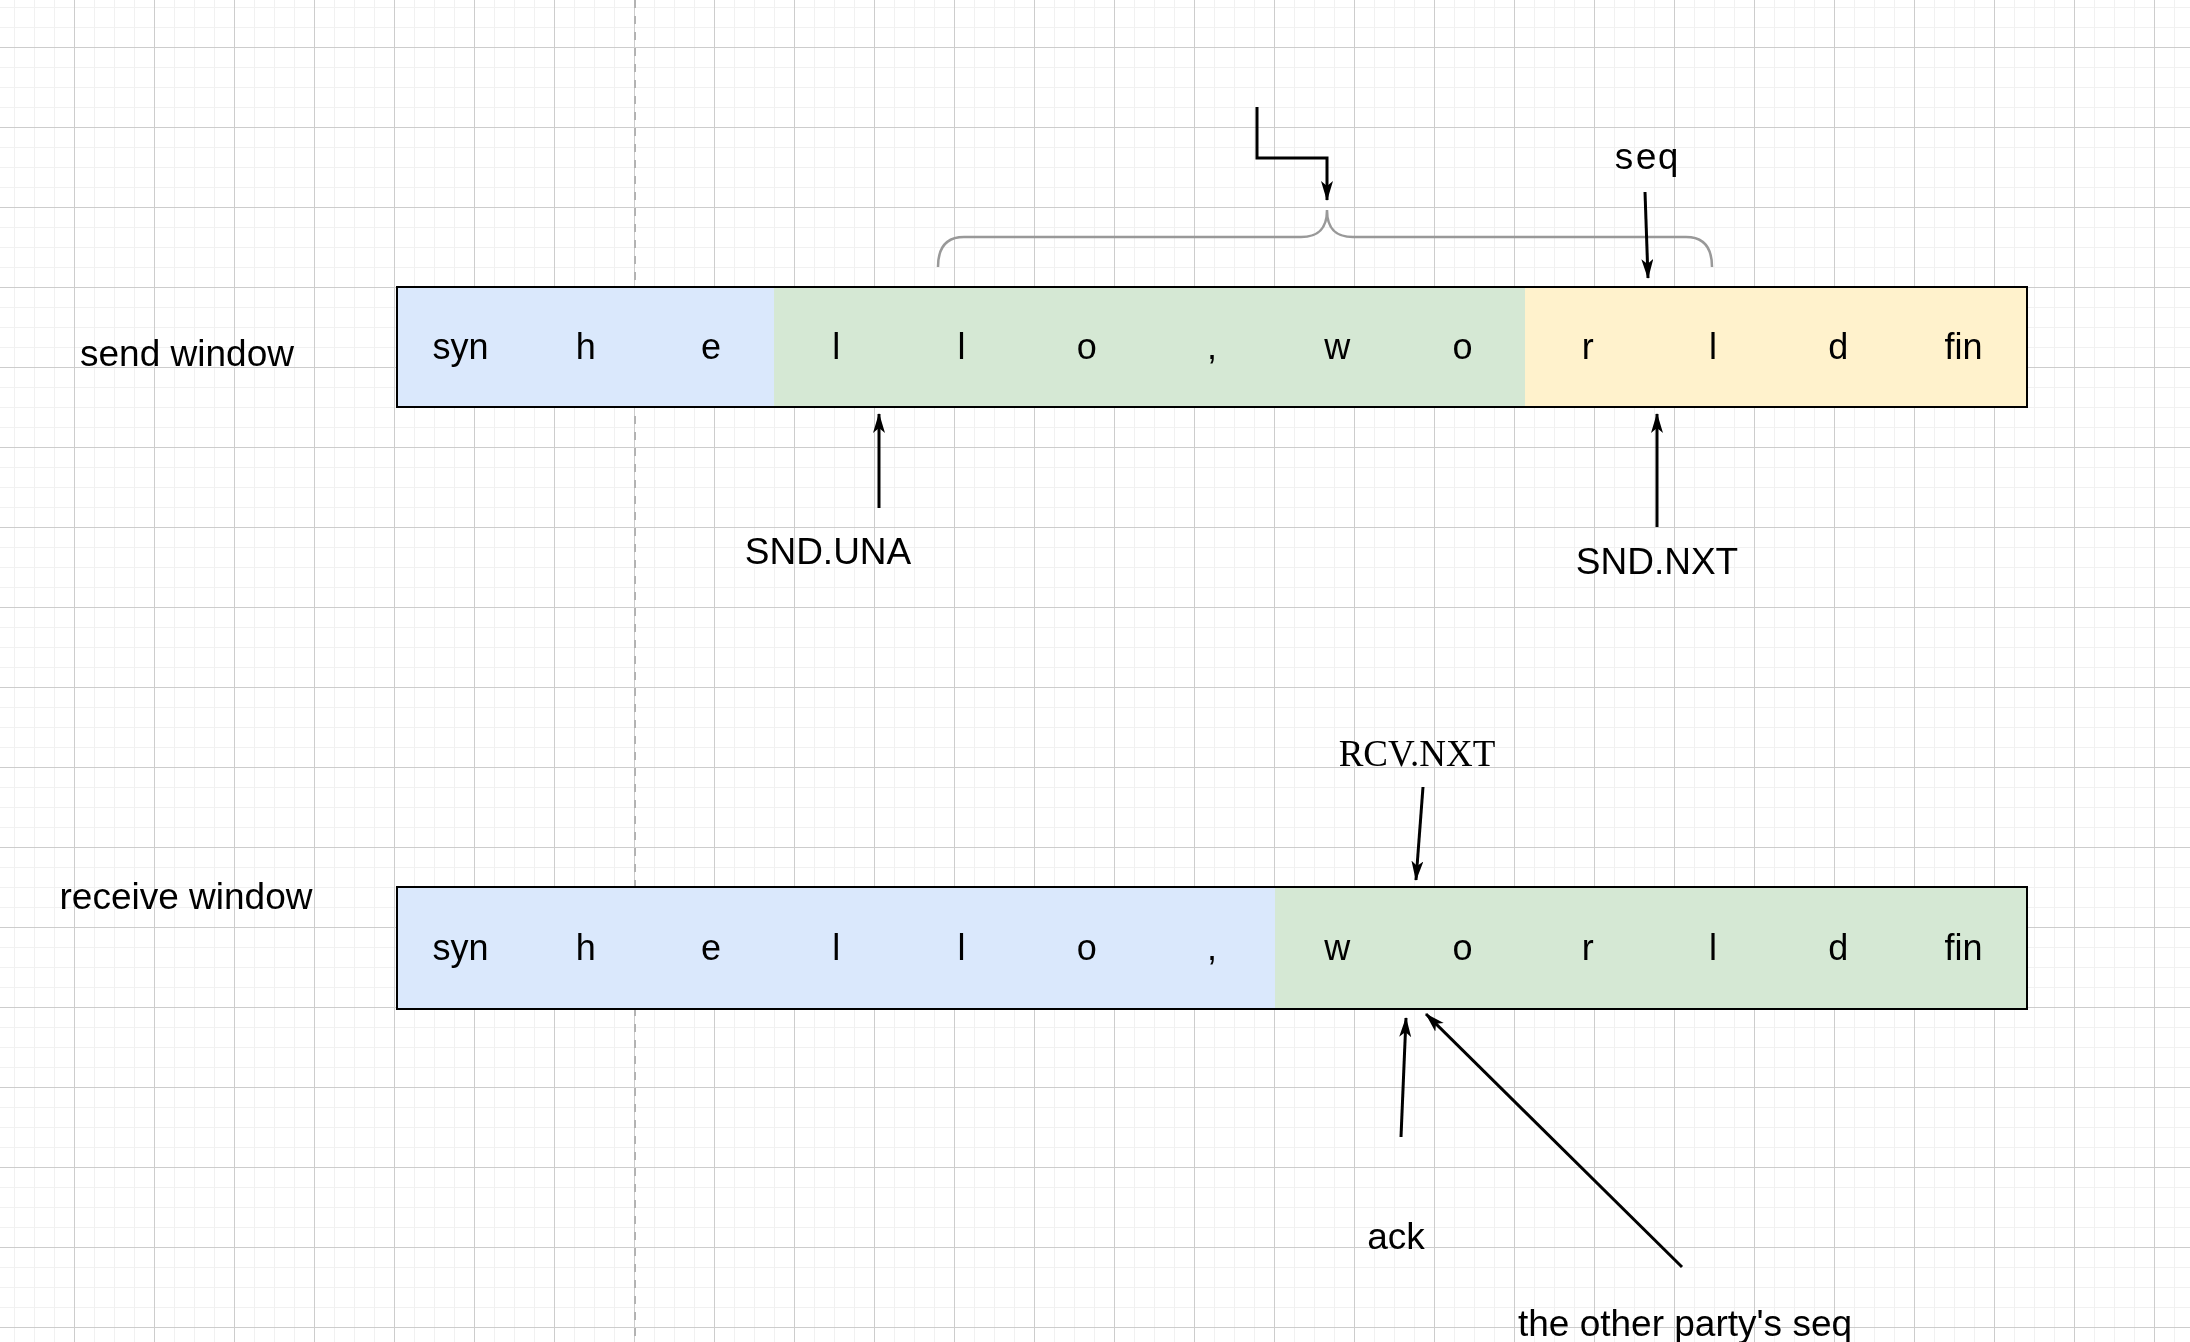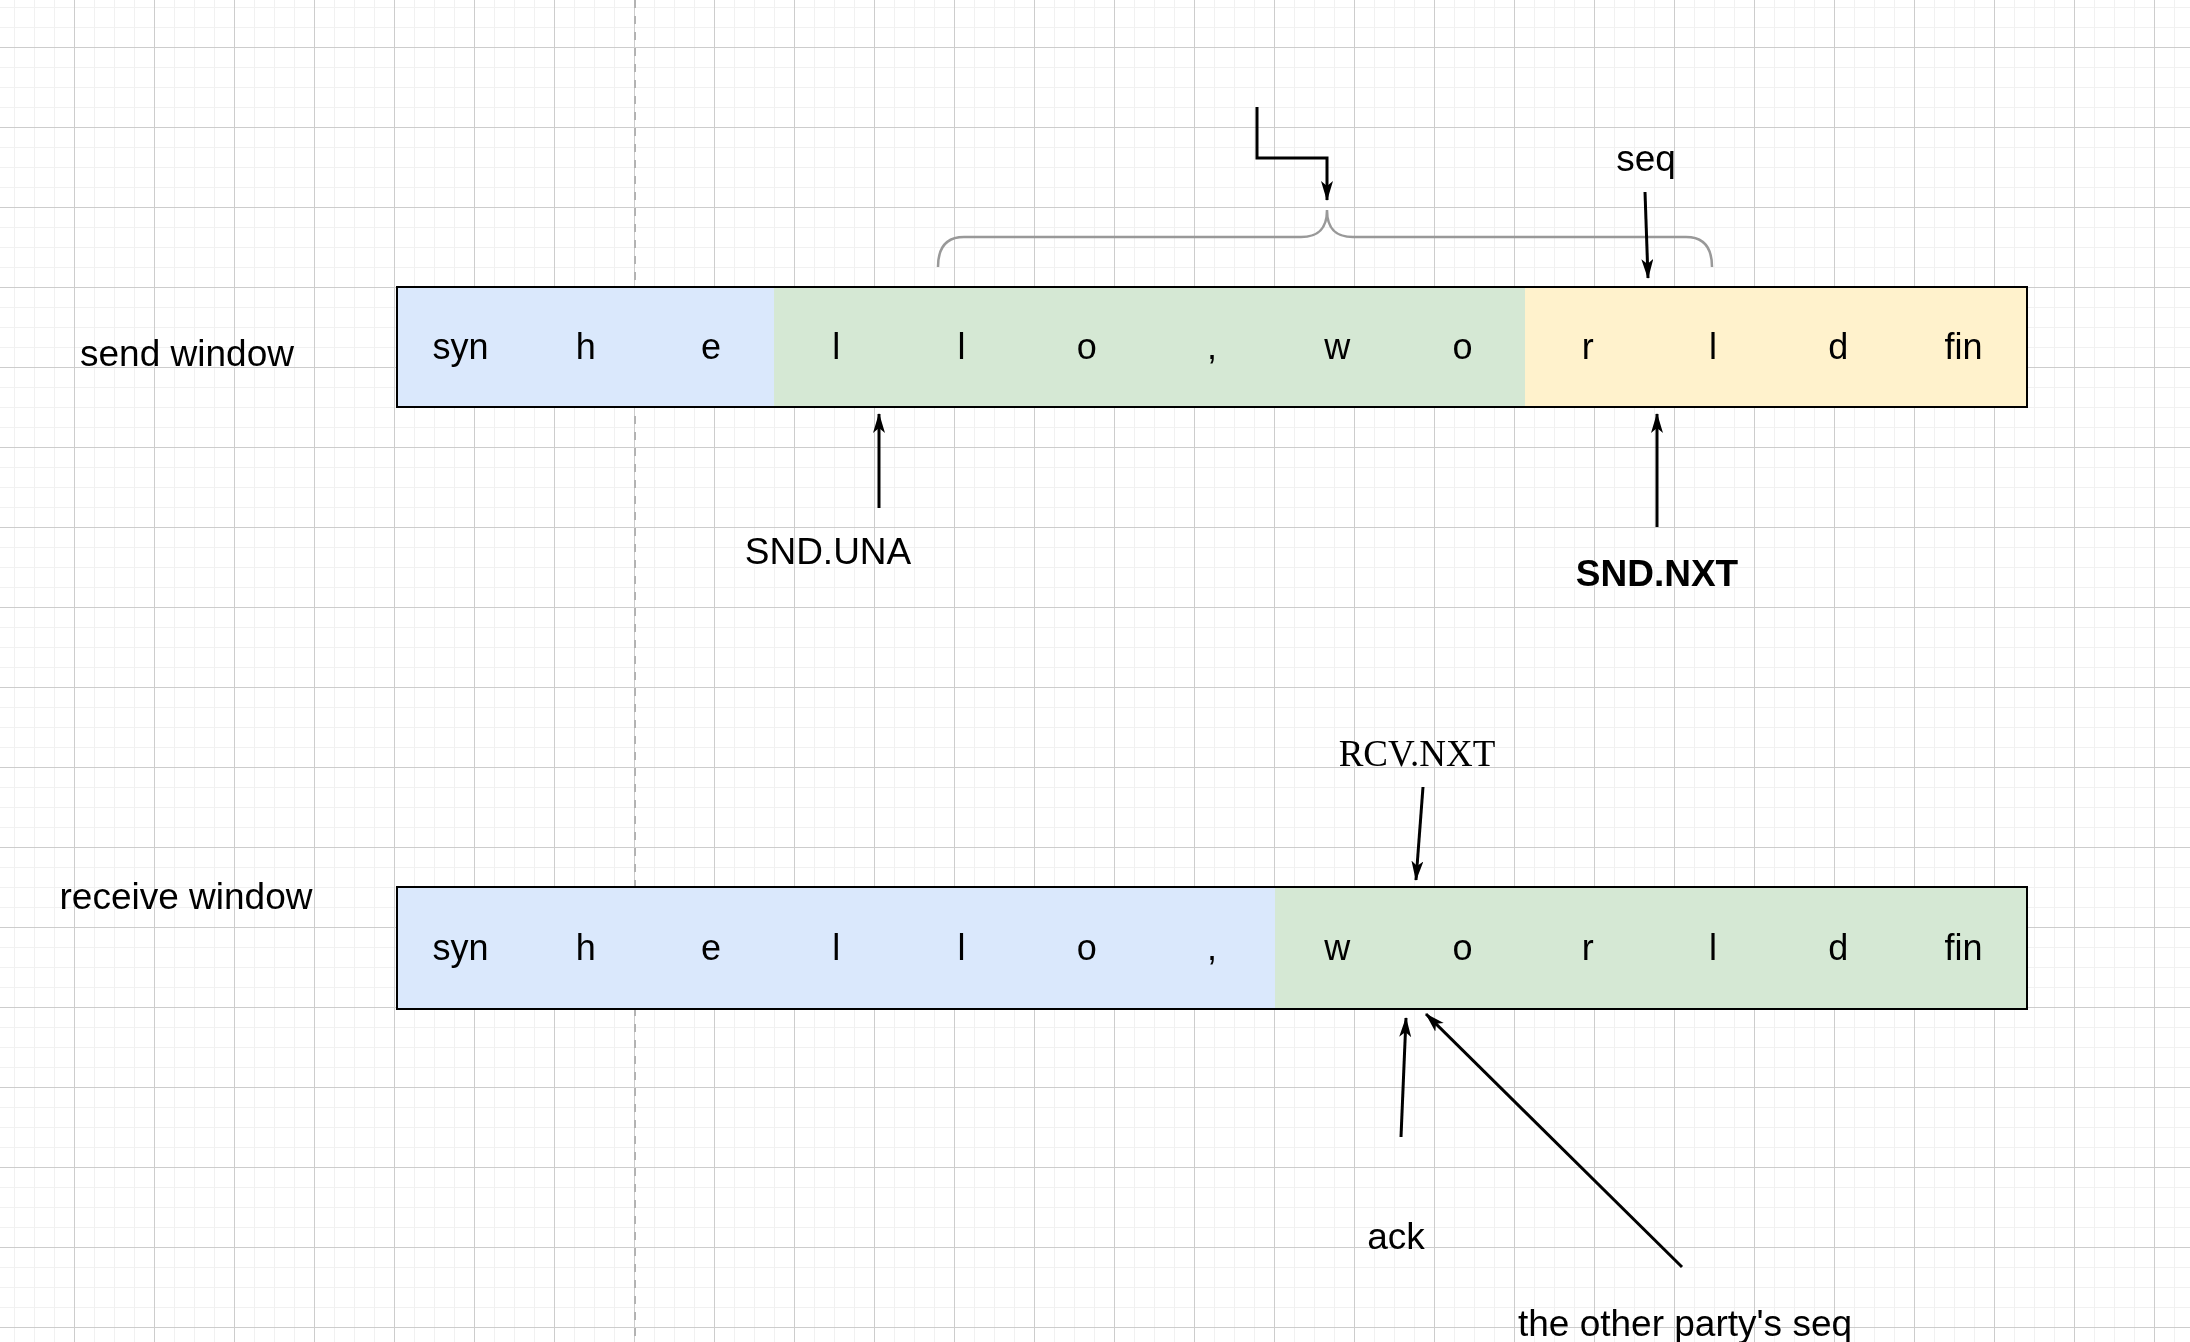--- a/index.html
+++ b/index.html
@@ -39,24 +39,24 @@
   .cell{
     flex:1 1 0;
     display:flex;
     align-items:center;
     justify-content:center;
     font-size:36px;
     color:#000;
   }
   
   #label-other-ack{left:1254px;top:54px;}
-  #label-seq{left:1646px;top:138px;}
+  #label-seq{left:1646px;top:138px;font-family:Liberation Mono, monospace;}
   #label-send-window{left:187px;top:333px;}
   #label-snd-una{left:828px;top:531px;}
-  #label-snd-nxt{left:1657px;top:553px;font-weight:bold;}
+  #label-snd-nxt{left:1657px;top:541px;}
   #label-rcv-nxt{left:1417px;top:733px;font-family:Liberation Serif, serif;}
   #label-receive-window{left:186px;top:876px;}
   #label-ack{left:1396px;top:1169px;margin-top:47px;}
   #label-other-seq{left:1685px;top:1303px;}
 </style>
 </head>
 <body>
 
 <div id="canvas">
 

